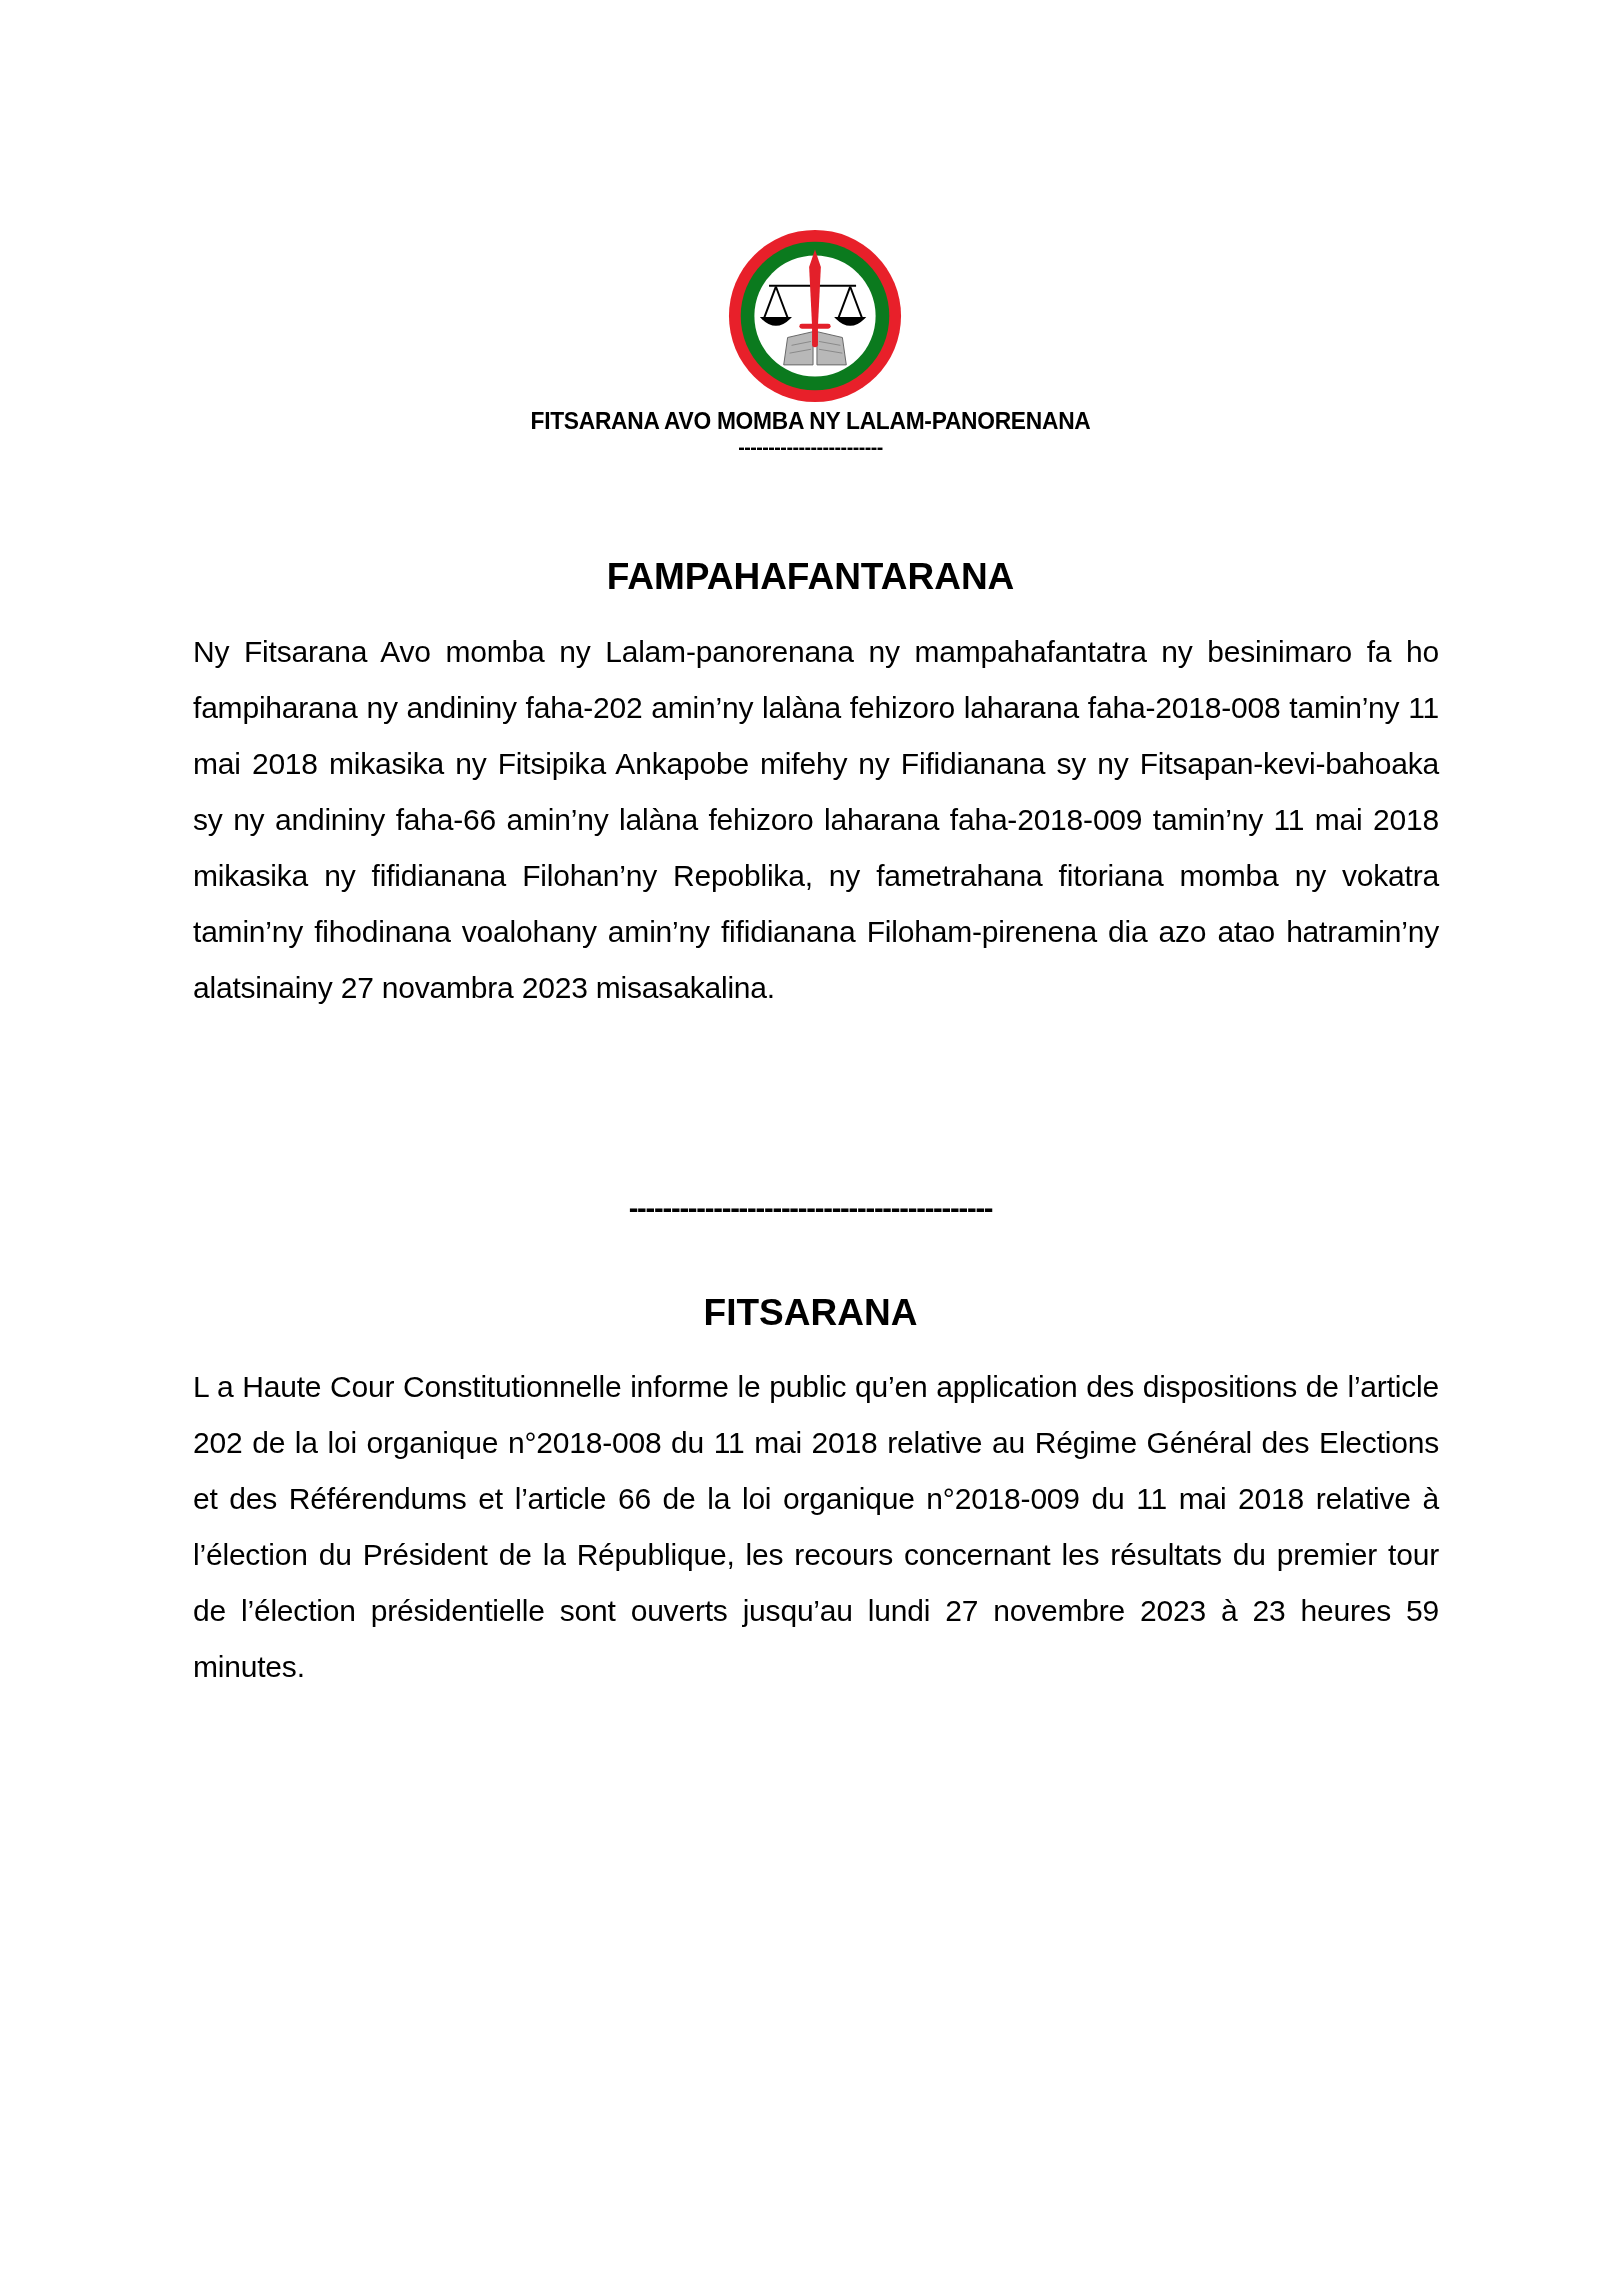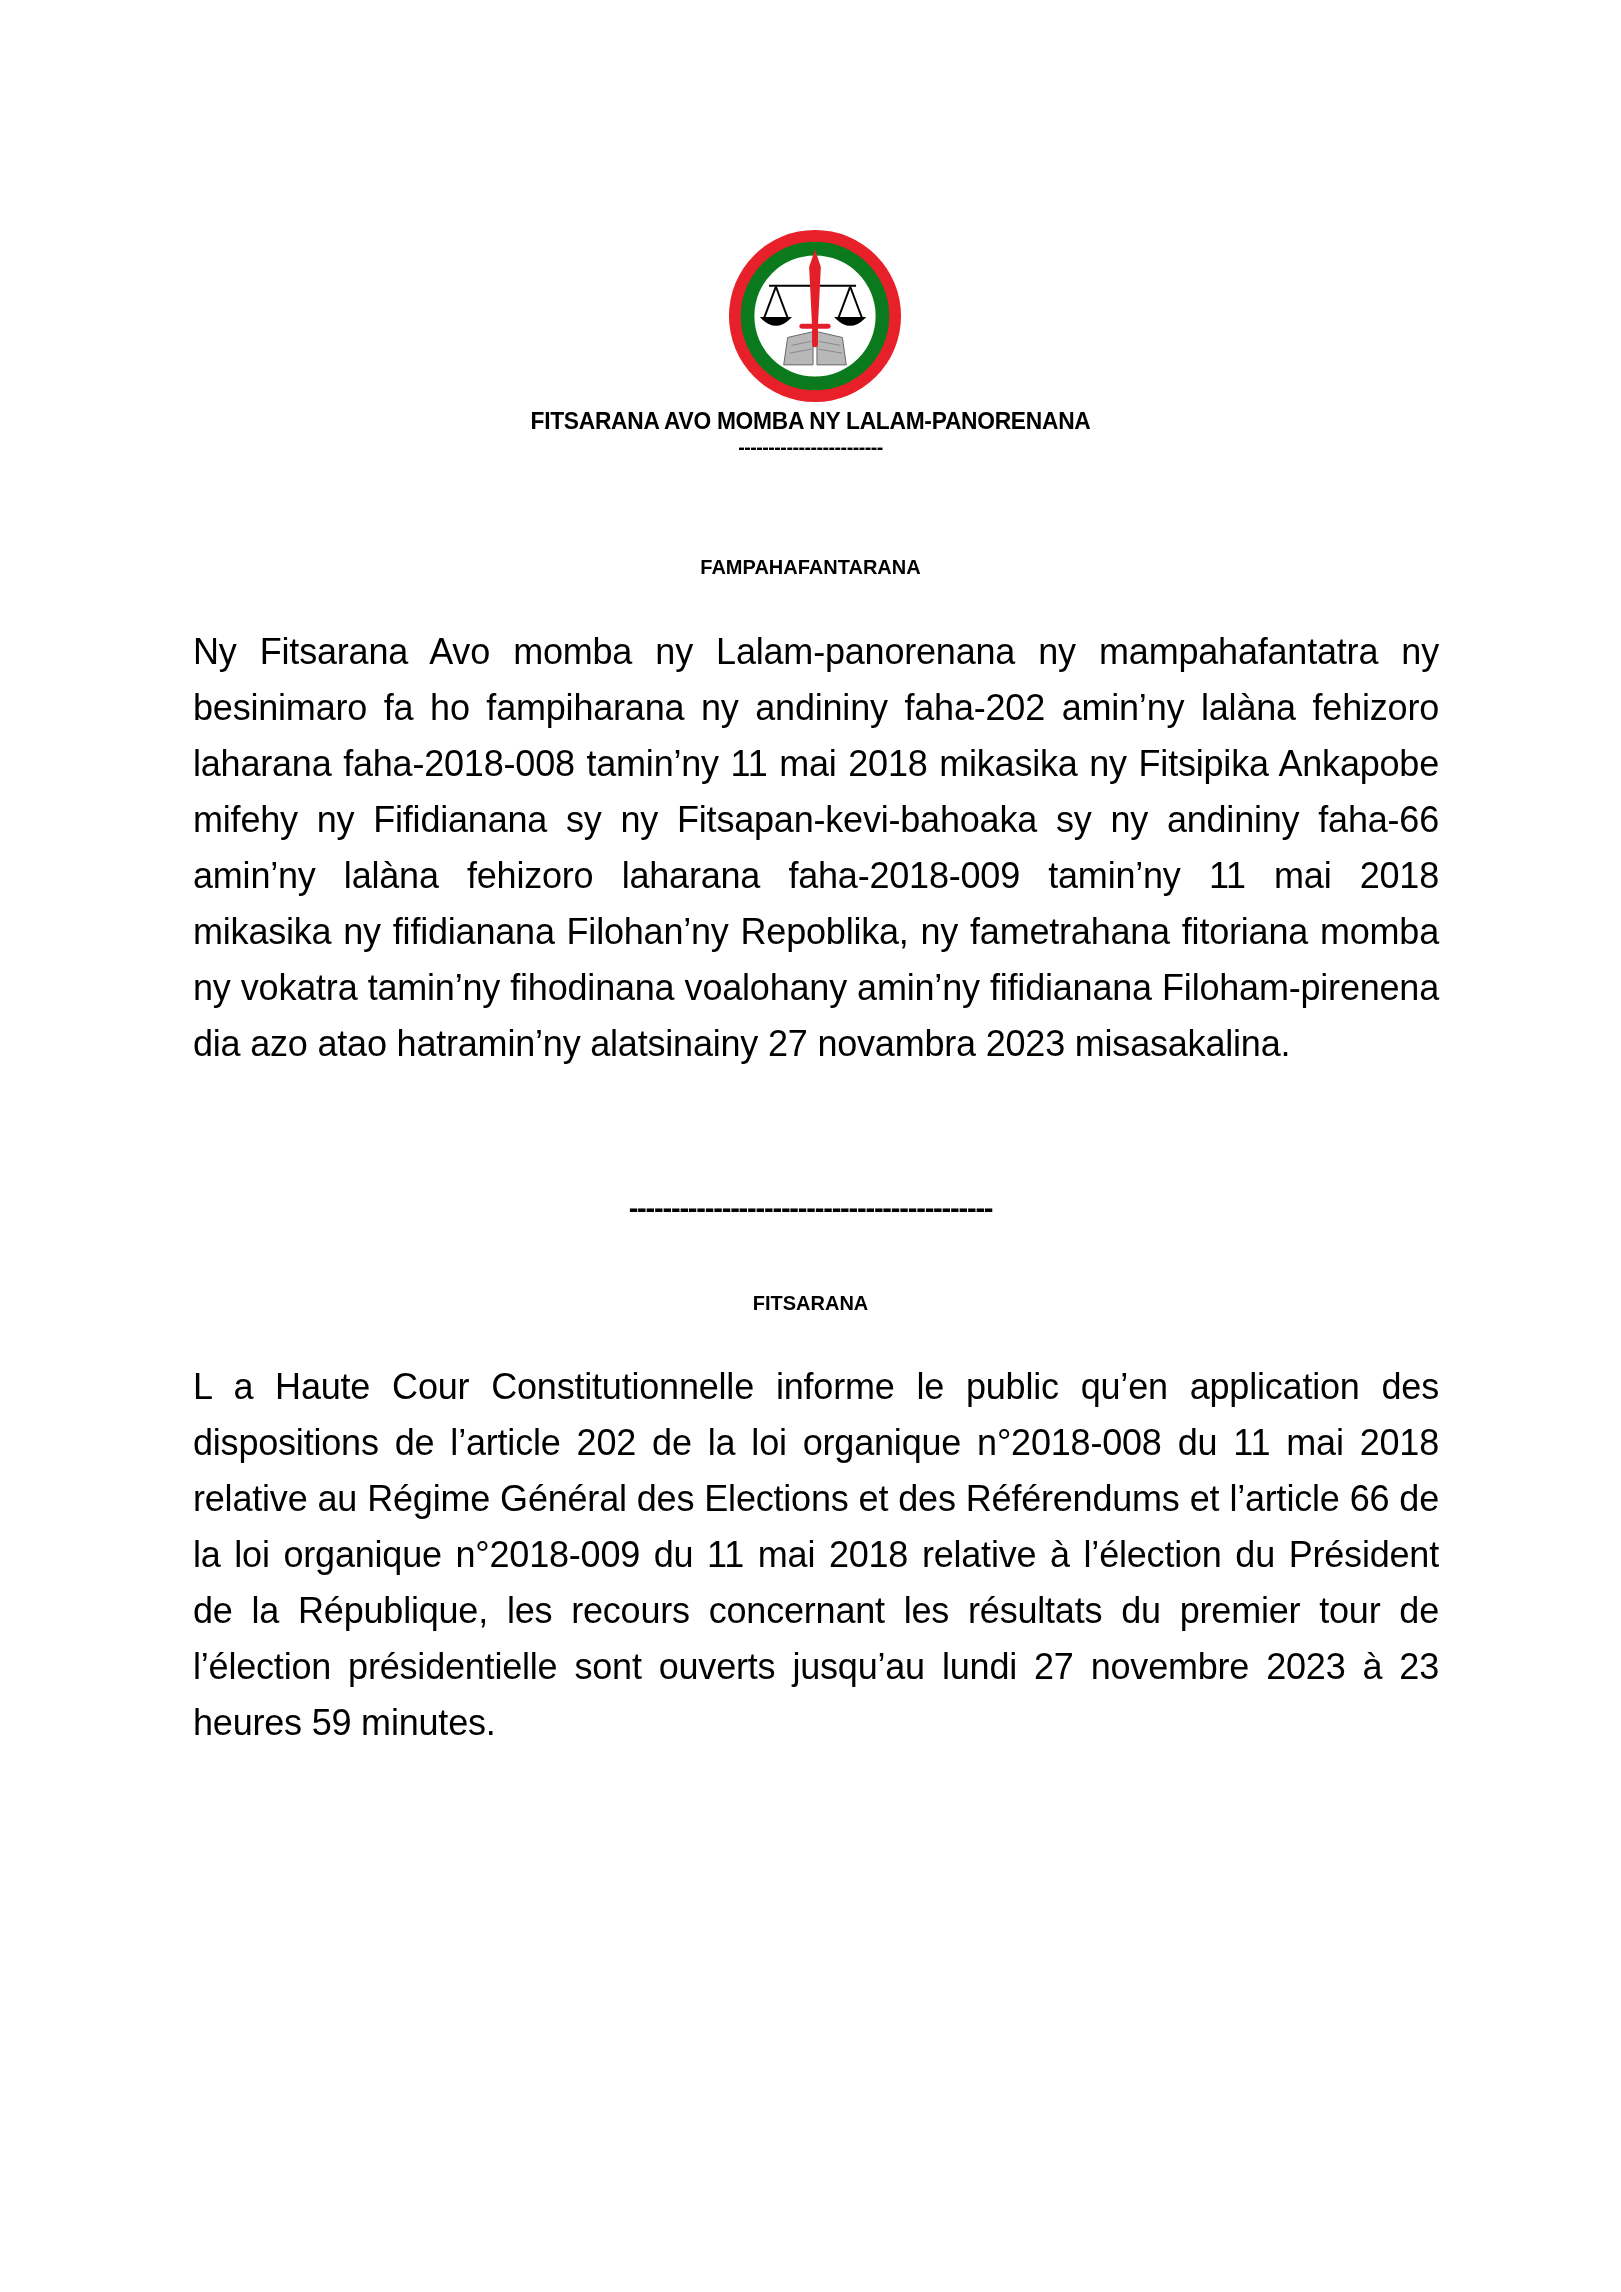--- a/index.html
+++ b/index.html
@@ -47,29 +47,29 @@
       font-weight: bold;
       font-size: 19.6px;
       letter-spacing: -0.5px;
       line-height: 23.5px;
     }
     .heading {
       position: absolute;
       left: 0; width: 1621px;
       text-align: center;
       font-weight: bold;
-      font-size: 20px;
+      font-size: 37px;
     }
     .heading.fam { top: 540px; }
     .heading.com { top: 1276px; }
     .body-text {
       position: absolute;
       left: 193px;
       width: 1246px;
-      font-size: 36px;
+      font-size: 30px;
       line-height: 56px;
       text-align: justify;
       letter-spacing: -0.2px;
     }
     .body-text.fam { top: 608px; }
     .body-text.com { top: 1343px; }
     .mid-sep {
       position: absolute;
       left: 0; width: 1621px;
       top: 1176px;

